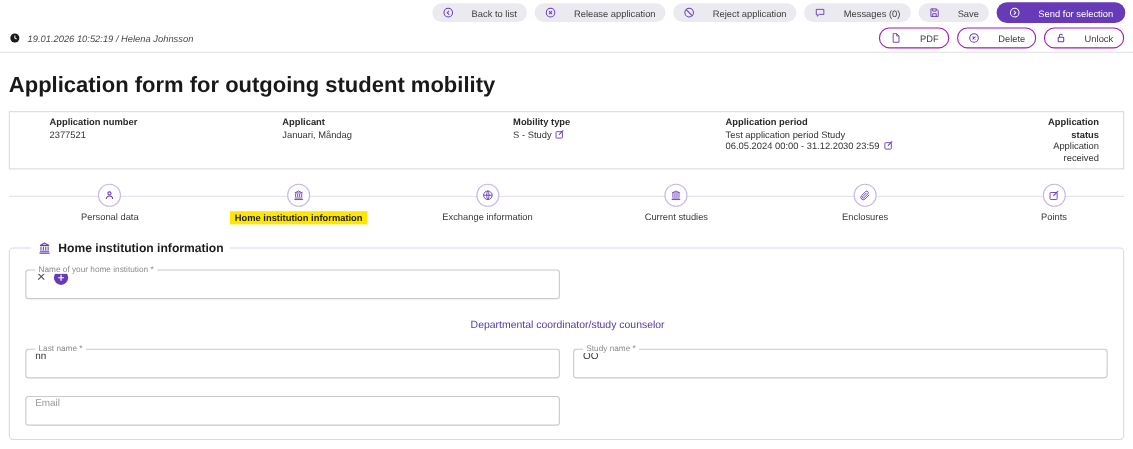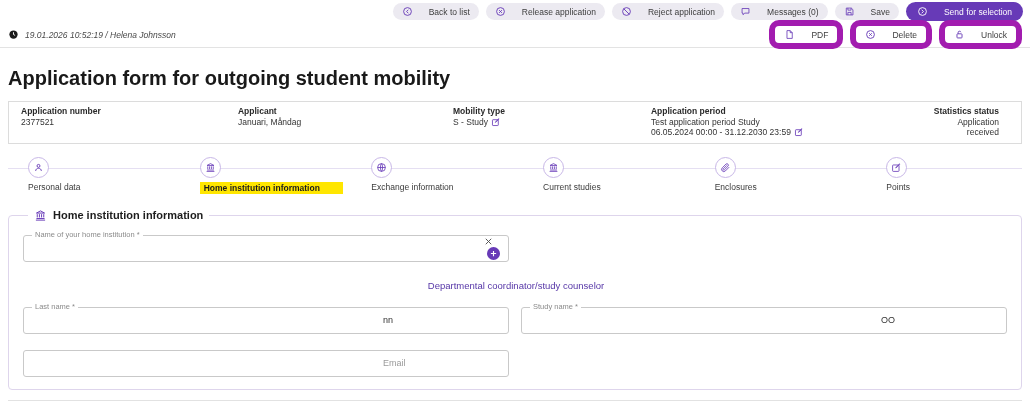--- a/index.html
+++ b/index.html
@@ -7,62 +7,62 @@
     font-family:"Liberation Sans", sans-serif; color:#333; }
 
   
   .toolbar { display:flex; justify-content:flex-end; align-items:center; gap:7px; padding:3px 7px 3px; height:23px; }
   .pill { display:inline-flex; align-items:flex-end; gap:16px; background:#eceaf1; border:none;
     border-radius:10px; padding:3px 9px; font-size:8.5px; color:#3d3d3d; cursor:pointer;
     font-family:inherit; white-space:nowrap; }
   .pill .ico { color:#673ab7; display:inline-flex; line-height:0; }
   .pill.primary { background:#673ab7; color:#fff; padding:4px 11px; }
   .pill.primary .ico { color:#fff; }
-  .pill.outline { background:#fff; border:6px solid #a21caf; }
+  .pill.outline { background:#fff; border:1px solid #a21caf; }
   svg.i { width:11px; height:11px; }
 
   
   .statusbar { display:flex; justify-content:space-between; align-items:center;
     padding:4px 8px 5px; border-bottom:1px solid #e3e3e3; height:25px; }
   .timestamp { display:flex; align-items:center; gap:6px; font-size:8.5px; font-style:italic; color:#4a4a4a; }
   .timestamp .ico { color:#1a1a1a; line-height:0; }
   .statusbar .actions { display:flex; gap:7px; }
 
   
   .page-title { margin:19px 0 0 8px; font-size:20px; font-weight:bold; color:#191919; }
 
   
   .summary { margin:11px 8px 0; border:1px solid #dcdcdc; display:flex;
     padding:4px 12px 5px; font-size:8.5px; line-height:10.5px; }
   .summary .col b { display:block; color:#2a2a2a; }
   .summary .col { margin-right:10px; }
-  .c1 { width:218px; } .c2 { width:216px; } .c3 { width:198px; } .c4 { width:280px; }
+  .c1 { width:218px;margin-left:24px; } .c2 { width:216px; } .c3 { width:198px; } .c4 { width:280px; }
   .c5 { margin-left:auto; text-align:right; margin-right:0; }
   .edit-ic { color:#673ab7; vertical-align:-2px; margin-left:3px; cursor:pointer; line-height:0; display:inline-block; }
   .edit-ic svg { width:10px; height:10px; }
 
   
   .stepper { display:flex; margin:13px 0 0; position:relative; }
   .stepper::before { content:""; position:absolute; left:8px; right:8px; top:11px; border-top:1px solid #e5dff2; }
-  .tab { flex:1; display:flex; flex-direction:column; cursor:pointer; position:relative;padding-left:28px; }
+  .tab { flex:1; display:flex; flex-direction:column; align-items:center; cursor:pointer; position:relative;padding-left:28px; }
   .step-circle { width:21px; height:21px; border-radius:50%; border:1px solid #c8b7e7; background:#fff;
     color:#673ab7; display:flex; align-items:center; justify-content:center; position:relative; z-index:1; }
   .step-circle svg { width:11px; height:11px; }
   .tab-label { margin-top:4px; font-size:8.5px; color:#3a3a3a; }
   .tab.active .tab-label { background:#ffe600; font-weight:bold; padding:1px 4px; color:#1c1c1c; }
 
   
   fieldset.section { margin:15px 8px 0; border:1px solid #ded5ec; border-radius:4px; padding:13px 14px 12px; }
   fieldset.section legend { display:flex; align-items:center; gap:6px; padding:0 6px; margin-left:5px;
     font-size:11px; font-weight:bold; color:#1d1d1d; }
   legend .ico { color:#673ab7; line-height:0; }
   legend svg { width:13px; height:13px; }
 
   .field { position:relative; border:1px solid #c9c9c9; border-radius:3px; height:27px;
-    display:flex; align-items:flex-end; padding:0 8px; background:#fff;flex-direction:column; }
+    display:flex; align-items:flex-start; padding:0 8px; background:#fff; }
   .field > label { position:absolute; top:-5px; left:8px; font-size:7.5px; color:#8b8b8b;
     background:#fff; padding:0 3px; line-height:8px; }
   .field input { border:none; outline:none; flex:1; font-size:9px; color:#333;
     font-family:inherit; background:transparent; min-width:0; }
   .field input::placeholder { color:#9a9a9a; }
   .half { width:calc(50% - 6px); }
   .row { display:flex; gap:12px; margin-top:16px; }
   .mt16 { margin-top:16px; }
   .clear-x { color:#4a4a4a; cursor:pointer; line-height:0; margin-right:6px; }
   .clear-x svg { width:11px; height:11px; }
@@ -194,21 +194,21 @@
   </div>
   <div class="col c4">
     <b>Application period</b>
     <span>Test application period Study</span><br>
     <span>06.05.2024 00:00 - 31.12.2030 23:59</span><span class="edit-ic"><svg viewBox="0 0 24 24" fill="none" stroke="currentColor" stroke-width="2">
           <rect x="3.5" y="6.5" width="14" height="14" rx="1.5"></rect>
           <path d="M11.8 12.4 19.6 4.6l-1-1-7.9 7.8-.6 1.9z" fill="currentColor" stroke-width="1"></path>
         </svg></span>
   </div>
   <div class="col c5">
-    <b>Statistics status</b>
+    <b>Application status</b>
     <span>Application received</span>
   </div>
 </div>
 
 <div class="stepper">
   <div class="tab">
     <span class="step-circle">
       <svg viewBox="0 0 24 24" fill="none" stroke="currentColor" stroke-width="2">
           <circle cx="12" cy="8.5" r="3.2"></circle>
           <path d="M5.8 19.5c0-3.5 2.8-5.8 6.2-5.8s6.2 2.3 6.2 5.8"></path>

